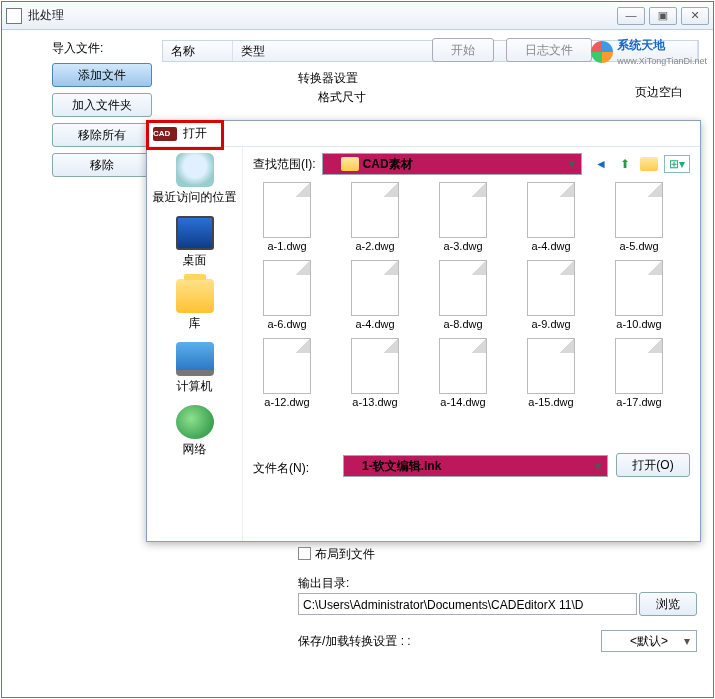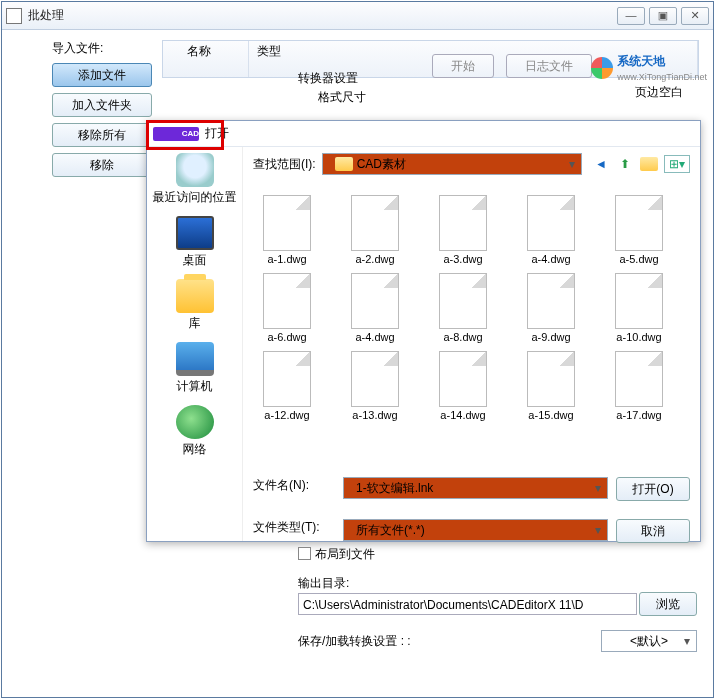--- a/index.html
+++ b/index.html
@@ -12,63 +12,63 @@
     .winbtns { display: flex; gap: 4px; }
     .winbtn { width: 28px; height: 18px; border: 1px solid #9ab; background: linear-gradient(#fdfdfe,#e8eef6); font-size: 11px; text-align: center; line-height: 14px; color: #555; border-radius: 2px; }
 
     .content { padding: 10px 14px; font-size: 12px; position: relative; }
     .left-col { width: 110px; float: left; margin-left: 36px; }
     .section-label { font-size: 12px; color: #000; margin-bottom: 6px; }
     .btn { display: block; width: 100px; height: 24px; border: 1px solid #8aa; background: linear-gradient(#f8fbfe,#e4edf7); text-align: center; line-height: 22px; font-size: 12px; margin-bottom: 6px; border-radius: 3px; cursor: pointer; }
     .btn.primary { background: linear-gradient(#d2e8fb,#9bc6ec); border-color:#4a87b5; font-weight: 500; }
 
     .right-col { margin-left: 130px; }
-    .table-head { border: 1px solid #c9d6e8; height: 38px; display: flex; background: linear-gradient(#fbfcfe,#edf2f9); padding-left: 16px; }
+    .table-head { border: 1px solid #c9d6e8; height: 22px; display: flex; background: linear-gradient(#fbfcfe,#edf2f9); }
     .th { padding: 2px 8px; border-right: 1px solid #d7e0ed; font-size: 12px; }
     .left-labels { position: absolute; left: 14px; top: 334px; width: 110px; }
     .left-labels div { margin-bottom: 14px; }
     .chk { display: inline-block; width: 13px; height: 13px; border: 1px solid #888; vertical-align: -2px; margin-right: 4px; background: #fff; }
 
     .converter-group { position: absolute; left: 296px; top: 40px; font-size: 12px; }
     .page-margin { position: absolute; right: 30px; top: 54px; font-size: 12px; }
 
     
     .open-dialog { position: absolute; left: 144px; top: 90px; width: 555px; height: 422px; background: #fff; border: 1px solid #8aa0c0; box-shadow: 0 2px 8px rgba(0,0,0,0.3); }
     .open-highlight { position: absolute; left: 144px; top: 90px; width: 78px; height: 30px; border: 3px solid #d00; z-index: 5; pointer-events: none; }
     .od-title { height: 26px; background: #fff; display: flex; align-items: center; padding: 0 6px; font-size: 12px; border-bottom: 1px solid #e2e8f0; }
-    .od-cad { display: inline-block; width: 46px; height: 14px; background: #6d28d9; color: #fff; font-size: 8px; text-align: right; line-height: 14px; margin-right: 6px; font-weight: bold; border-radius: 2px; }
+    .od-cad { display: inline-block; width: 24px; height: 14px; background: #7f1d1d; color: #fff; font-size: 8px; text-align: left; line-height: 14px; margin-right: 6px; font-weight: bold; border-radius: 2px; }
     .od-body { display: flex; height: calc(100% - 26px); }
     .od-places { width: 96px; background: #fff; padding: 6px 0; border-right: 1px solid #eee; }
     .place { text-align: center; margin-bottom: 10px; font-size: 12px; }
     .place-icon { width: 38px; height: 34px; margin: 0 auto 2px; }
     .pi-recent { background: radial-gradient(circle at 50% 40%, #e0f0ff 40%, #9cc 70%); border-radius: 6px; }
     .pi-desktop { background: linear-gradient(#2b6fd6,#0e3d88); border-radius: 3px; border: 2px solid #444; }
     .pi-lib { background: linear-gradient(#ffe28a,#ffc233); border-radius: 4px; position: relative; }
     .pi-lib::before { content: ""; position: absolute; top: -5px; left: 8px; width: 22px; height: 6px; background: #ffd560; border-radius: 2px 2px 0 0; }
     .pi-computer { background: linear-gradient(#5ab0ec,#2d78c6); border-radius: 4px; border-bottom: 6px solid #777; }
     .pi-network { background: radial-gradient(circle at 40% 40%, #8ee08e, #1a8a3a); border-radius: 50%; }
 
     .od-main { flex: 1; padding: 6px 10px; }
-    .od-lookrow { display: flex; align-items: center; gap: 6px; margin-bottom: 16px; font-size: 12px; }
-    .combo { flex: 1; height: 22px; border: 1px solid #9ab; background: #c2410c; display: flex; align-items: center; padding: 0 12px; position: relative; }
+    .od-lookrow { display: flex; align-items: center; gap: 6px; margin-bottom: 3px; font-size: 12px; }
+    .combo { flex: 1; height: 22px; border: 1px solid #9ab; background: #be185d; display: flex; align-items: center; padding: 0 18px; position: relative; font-weight: bold; }
     .combo::after { content: "▾"; position: absolute; right: 6px; color: #555; }
     .folder-icon { width: 18px; height: 14px; background: linear-gradient(#ffe9a3,#ffcb4d); border-radius: 2px; margin-right: 4px; display: inline-block; vertical-align: -2px; }
     .toolicons { display: flex; gap: 6px; margin-left: 4px; }
     .ti { width: 18px; height: 18px; display: flex; align-items: center; justify-content: center; font-size: 12px; }
     .ti-back { color: #1668c4; }
     .ti-up { color: #2a9b46; }
     .ti-new { width: 20px; height: 14px; background: linear-gradient(#ffe9a3,#ffcb4d); border-radius: 2px; }
     .ti-view { border: 1px solid #8bb; color: #2a7; width: 26px; }
 
     .filegrid { display: flex; flex-wrap: wrap; gap: 8px 20px; padding: 4px 0 10px; height: 268px; align-content: flex-start; }
     .file-item { width: 68px; text-align: center; font-size: 11px; cursor: pointer; }
     .file-thumb { width: 48px; height: 56px; margin: 0 auto 2px; border: 1px solid #bbb; background: #fff; position: relative; }
     .file-thumb::before { content: ""; position: absolute; top: 0; right: 0; width: 14px; height: 14px; background: linear-gradient(135deg,#fff 49%, #d8d8d8 50%); }
 
-    .od-row { display: flex; align-items: flex-start; gap: 8px; margin-top: 18px; font-size: 12px; }
+    .od-row { display: flex; align-items: flex-end; gap: 8px; margin-top: 7px; font-size: 12px; }
     .od-row .lbl { width: 82px; }
     .od-row .btn2 { width: 74px; height: 24px; border: 1px solid #8aa; background: linear-gradient(#f8fbfe,#e4edf7); text-align: center; line-height: 22px; border-radius: 3px; cursor: pointer; }
 
     .bottom-area { position: absolute; left: 296px; top: 516px; right: 16px; font-size: 12px; }
     .bottom-area .chk-row { margin-bottom: 12px; }
     .bottom-area .out-row { display: flex; align-items: center; gap: 2px; margin-bottom: 14px; }
     .txtfield { flex: 1; height: 22px; border: 1px solid #aab; padding: 0 4px; background: #fff; line-height: 22px; overflow: hidden; white-space: nowrap; font-size: 12px; }
     .btn-browse { width: 58px; height: 24px; border: 1px solid #8aa; background: linear-gradient(#f8fbfe,#e4edf7); text-align: center; line-height: 22px; border-radius: 3px; cursor: pointer; }
     .combo-sm { width: 96px; height: 22px; border: 1px solid #9ab; background: #fff; display: flex; align-items: center; justify-content: center; position: relative; }
     .combo-sm::after { content: "▾"; position: absolute; right: 6px; color: #555; }
@@ -225,27 +225,20 @@
                 <div>a-17.dwg</div>
               </div>
             </div>
           <div class="od-row">
             <span class="lbl">文件名(N):</span>
             <div class="combo">
                 <span>1-软文编辑.lnk</span>
               </div>
             <div class="btn2">打开(O)</div>
           </div>
-          <div class="od-row">
-            <span class="lbl">文件类型(T):</span>
-            <div class="combo">
-                <span>所有文件(*.*)</span>
-              </div>
-            <div class="btn2">取消</div>
-          </div>
         </div>
       </div>
     </div>
 
     <div class="bottom-area">
       <div class="chk-row"><span class="chk"></span><span>布局到文件</span></div>
       <div>输出目录:</div>
       <div class="out-row">
         <div class="txtfield">C:\Users\Administrator\Documents\CADEditorX 11\D</div>
         <div class="btn-browse">浏览</div>

